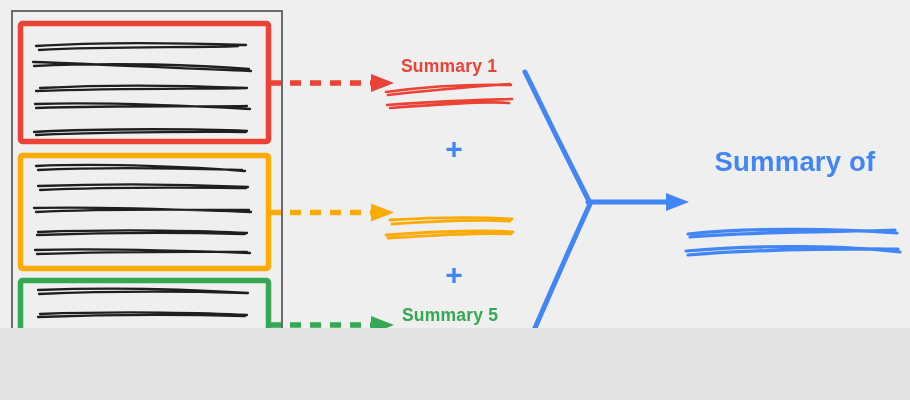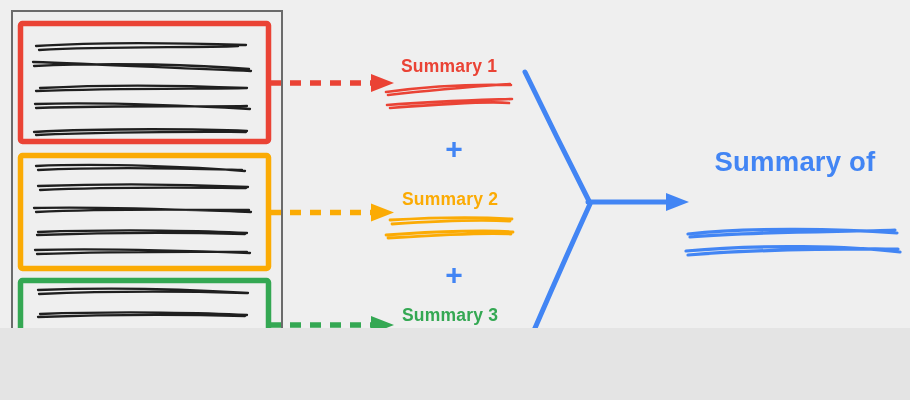--- a/index.html
+++ b/index.html
@@ -124,23 +124,22 @@
     <g fill="none" stroke="#4285F4" stroke-width="3.2" stroke-linecap="round">
       <path d="M688 234 C750 227 842 229 897 233 M690 237 C762 231 852 232 895 230"></path>
       <path d="M686 251 C760 244 852 246 900 252 M688 255 C772 248 862 249 898 249"></path>
     </g>
   </svg>
 
   <div class="sum-label c-red" style="left:384px; top:56px;">Summary 1</div>
 
   <div class="plus" style="left:438px; top:134px;">+</div>
 
-  <div class="sum-label c-orange" style="left:385px; top:189px;">Summary 2</div>
 
   <div class="plus" style="left:438px; top:260px;">+</div>
 
-  <div class="sum-label c-green" style="left:385px; top:305px;">Summary 3</div>
+  <div class="sum-label c-green" style="left:385px; top:305px;">Summary 5</div>
 
   <div class="result-title">
     <div>Summary of</div>
   </div>
 
 </div>
 
 </body></html>

